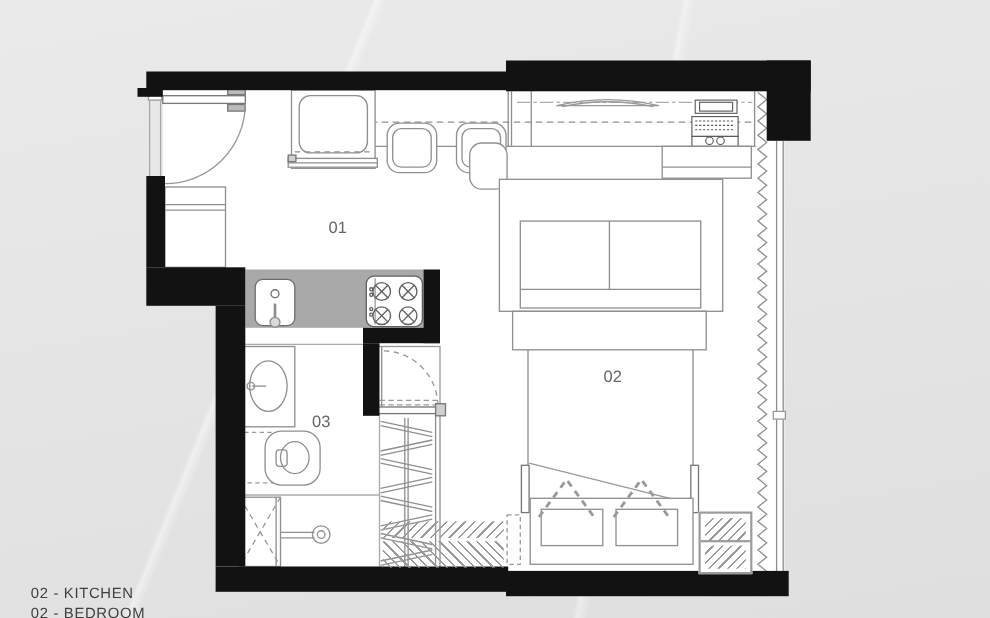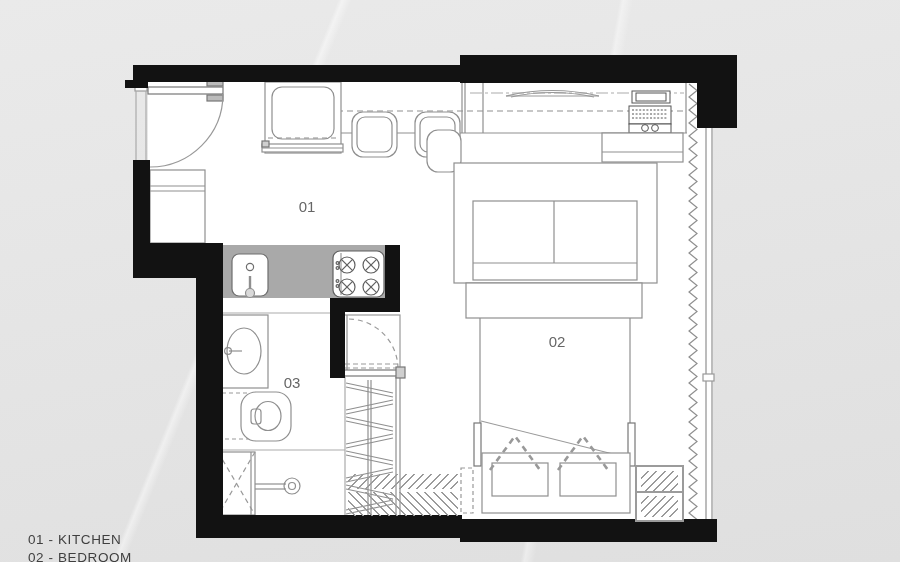--- a/index.html
+++ b/index.html
@@ -255,15 +255,15 @@
 
   <div class="hatch hatch-a" style="left:348px;top:474px;width:110px;height:15px;"></div>
   <div class="hatch hatch-b" style="left:348px;top:492px;width:110px;height:24px;"></div>
 
   <div class="rug">
     <div class="row row1"></div>
     <div class="row row2"></div>
     <div class="divider"></div>
   </div>
 
-  <div class="legend l1">01 - KITCHEN</div>
+  <div class="legend l1">02 - KITCHEN</div>
   <div class="legend l2">02 - BEDROOM</div>
 </div>
 
 </body></html>

